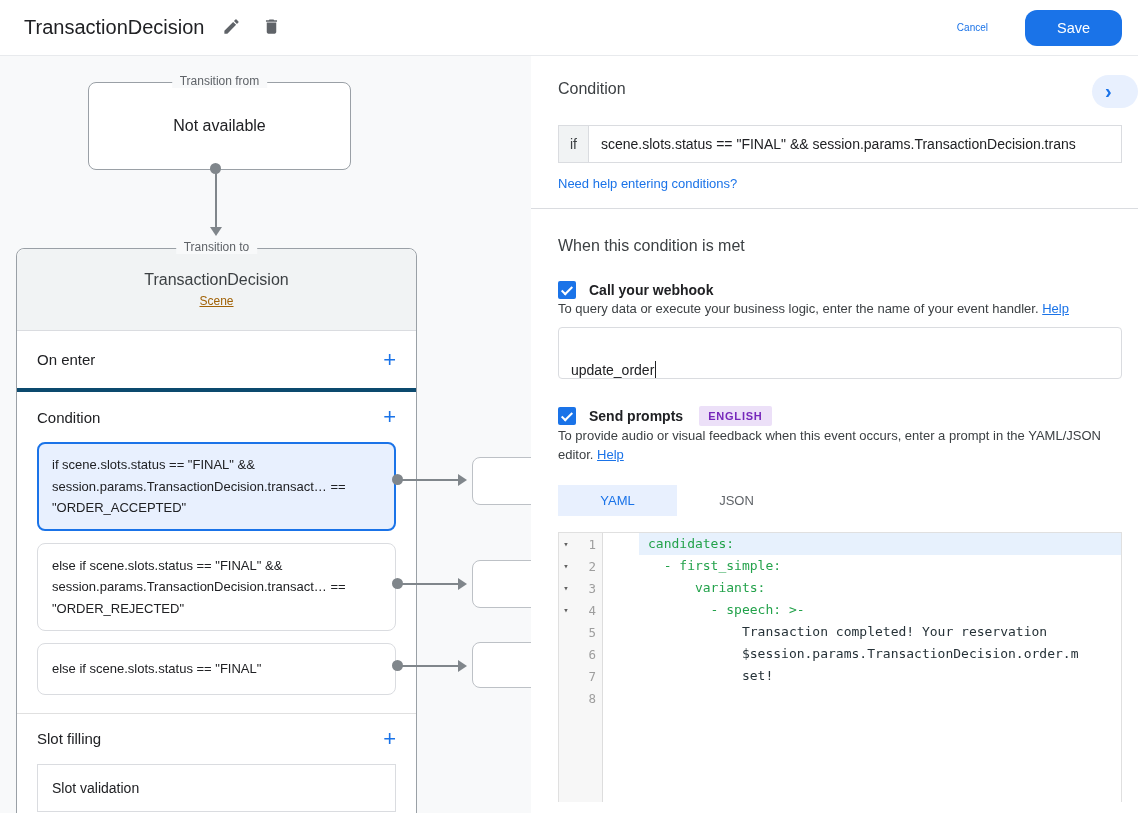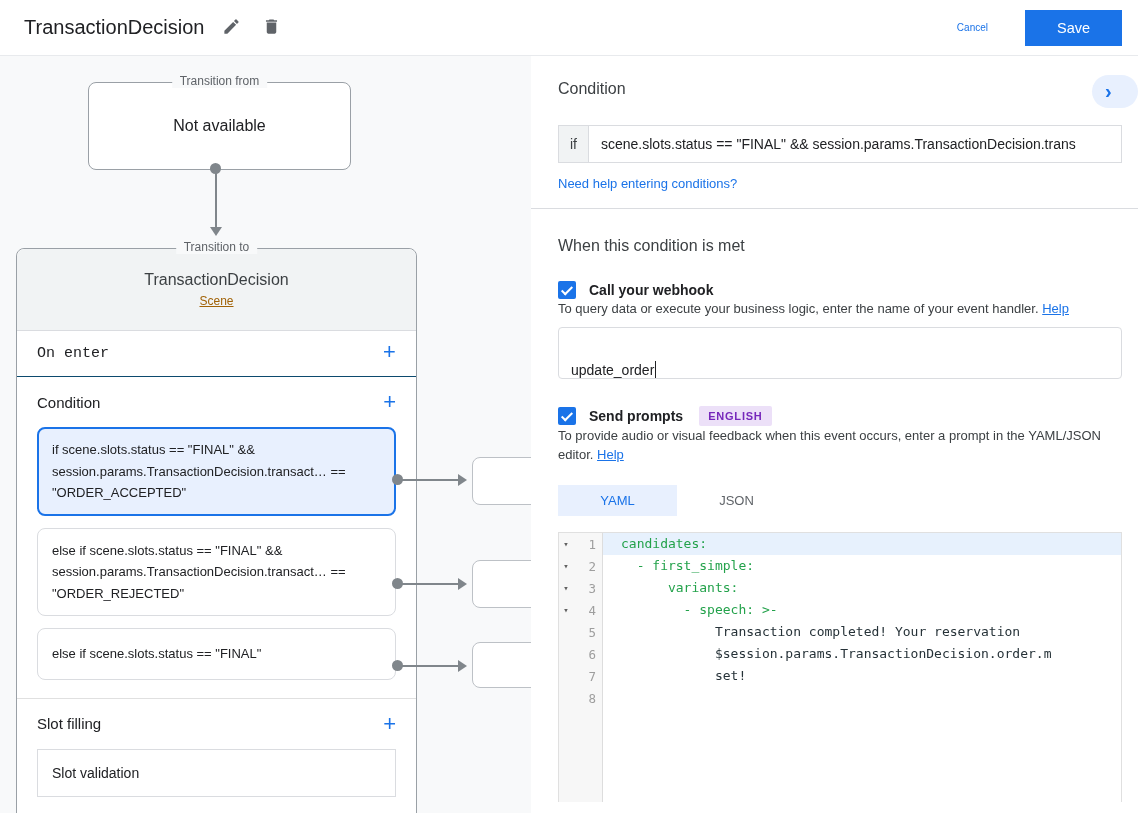--- a/index.html
+++ b/index.html
@@ -9,21 +9,21 @@
   
   .topbar { height:56px; background:#fff; border-bottom:1px solid #e8eaed;
     display:flex; align-items:center; padding:0 16px 0 24px; }
   .topbar-title { font-size:20px; color:#202124; }
   .icon-btn { background:none; border:none; cursor:pointer; display:flex; align-items:center;
     justify-content:center; width:34px; height:34px; border-radius:50%; }
   .icon-btn svg { fill:#5f6368; }
   .topbar-spacer { flex:1; }
   .cancel-link { color:#1a73e8; font-size:10px; font-weight:500; background:none; border:none;
     cursor:pointer; margin-right:37px; font-family:inherit; }
-  .save-btn { background:#1a73e8; color:#fff; border:none; border-radius:0;
+  .save-btn { background:#1a73e8; color:#fff; border:none; border-radius:12px;
     width:97px; height:36px; font-size:14.5px; font-weight:500; cursor:pointer; font-family:inherit; }
 
   .main { display:flex; height:757px; }
 
   
   .canvas { position:relative; width:531px; height:757px; background:#f8f9fa; overflow:hidden; flex:none; }
   .node-legend { position:absolute; top:-9px; left:50%; transform:translateX(-50%);
     background:#f8f9fa; padding:0 8px; font-size:12px; color:#5f6368; white-space:nowrap; }
   .from-box { position:absolute; left:88px; top:26px; width:263px; height:88px;
     background:#fff; border:1px solid #9aa0a6; border-radius:8px;
@@ -35,21 +35,21 @@
   .v-arrow { position:absolute; left:210px; top:171px; width:0; height:0;
     border-left:6px solid transparent; border-right:6px solid transparent; border-top:9px solid #80868b; }
 
   .scene-card { position:absolute; left:16px; top:192px; width:401px; height:700px;
     background:#fff; border:1px solid #9aa0a6; border-radius:8px; }
   .scene-head { background:#f1f3f4; border-bottom:1px solid #dadce0; border-radius:8px 8px 0 0;
     height:82px; display:flex; flex-direction:column; align-items:center; justify-content:center; cursor:pointer; }
   .scene-head .t { font-size:16px; color:#3c4043; }
   .scene-head .s { font-size:12px; color:#a16207; margin-top:5px;text-decoration:underline; }
   .row-head { display:flex; align-items:center; padding:0 20px; }
-  .row-onenter { height:46px; border-bottom:1px solid #0c4a6e;font-family:Liberation Mono, monospace; }
+  .row-onenter { height:61px; border-bottom:4px solid #0c4a6e; }
   .row-label { font-size:15px; color:#202124; }
   .plus-btn { margin-left:auto; background:none; border:none; color:#1a73e8; font-size:22px;
     line-height:22px; cursor:pointer; font-family:inherit; font-weight:400; }
   .section-cond { padding:0 20px; border-bottom:1px solid #e0e0e0; }
   .sec-title-row { height:50px; display:flex; align-items:center; }
   .cond-card { border:1px solid #dadce0; border-radius:8px; background:#fff;
     padding:11px 14px; font-size:13px; line-height:21.5px; color:#202124; margin-bottom:12px; cursor:pointer; }
   .cond-card.selected { border:2px solid #1a73e8; background:#e8f0fe; padding:10px 13px; }
   .cond-card.single { padding:14px 14px; }
   .section-slot { padding:0 20px; }
@@ -100,21 +100,21 @@
     font-size:13px; font-weight:500; color:#5f6368; cursor:pointer; }
   .tab.active { background:#e8f0fe; color:#1a73e8; }
 
   .editor { margin-top:16px; border:1px solid #e0e0e0; border-bottom:none; height:270px;
     display:flex; font-family:"DejaVu Sans Mono", monospace; font-size:13px; overflow:hidden; }
   .gutter { width:44px; background:#f7f7f7; border-right:1px solid #ddd; flex:none; }
   .g-row { height:22px; display:flex; align-items:center; }
   .fold { width:14px; text-align:center; font-size:9px; color:#616161; cursor:pointer; }
   .lnum { flex:1; text-align:right; padding-right:6px; color:#9e9e9e; font-size:12.5px; }
   .code { flex:1; overflow:hidden; cursor:text; }
-  .c-row { height:22px; line-height:22px; white-space:pre; padding-left:18px; color:#263238; }
+  .c-row { height:22px; line-height:22px; white-space:pre; padding-left:9px; color:#263238;margin-left:36px; }
   .c-row.key { color:#23a24b; }
   .c-row.active { background:#e7f1fd; }
 </style>
 </head>
 <body>
 
 <div class="topbar">
   <span class="topbar-title">TransactionDecision</span>
   <button class="icon-btn" style="margin-left:10px;">
     <span>

